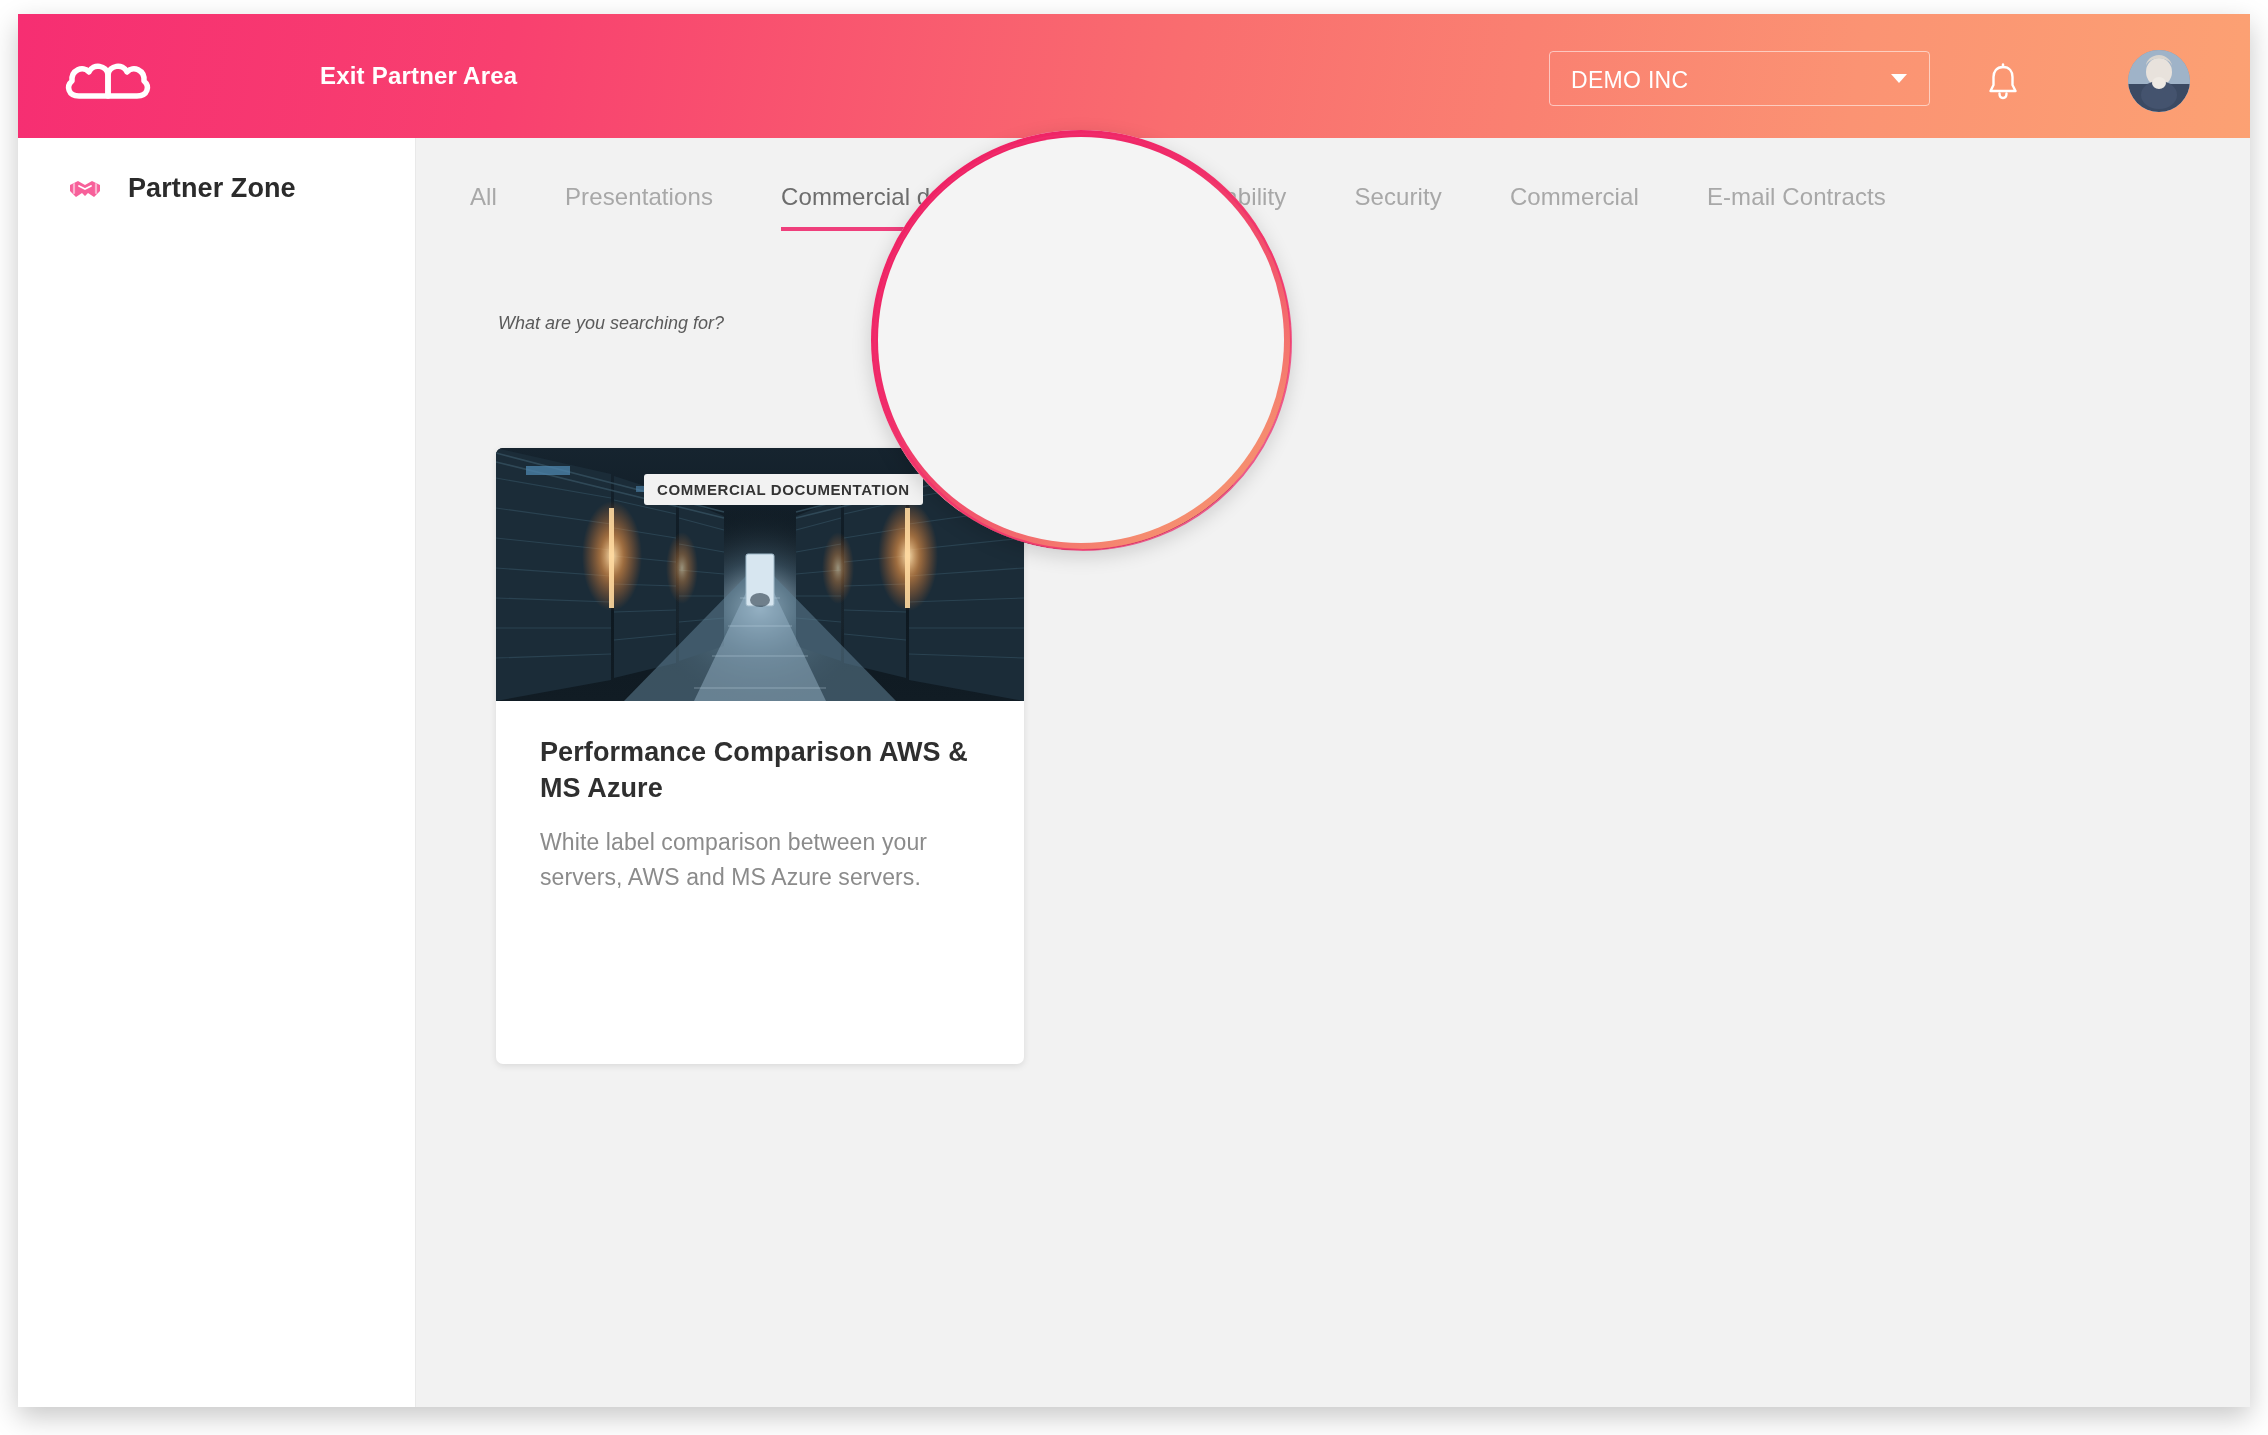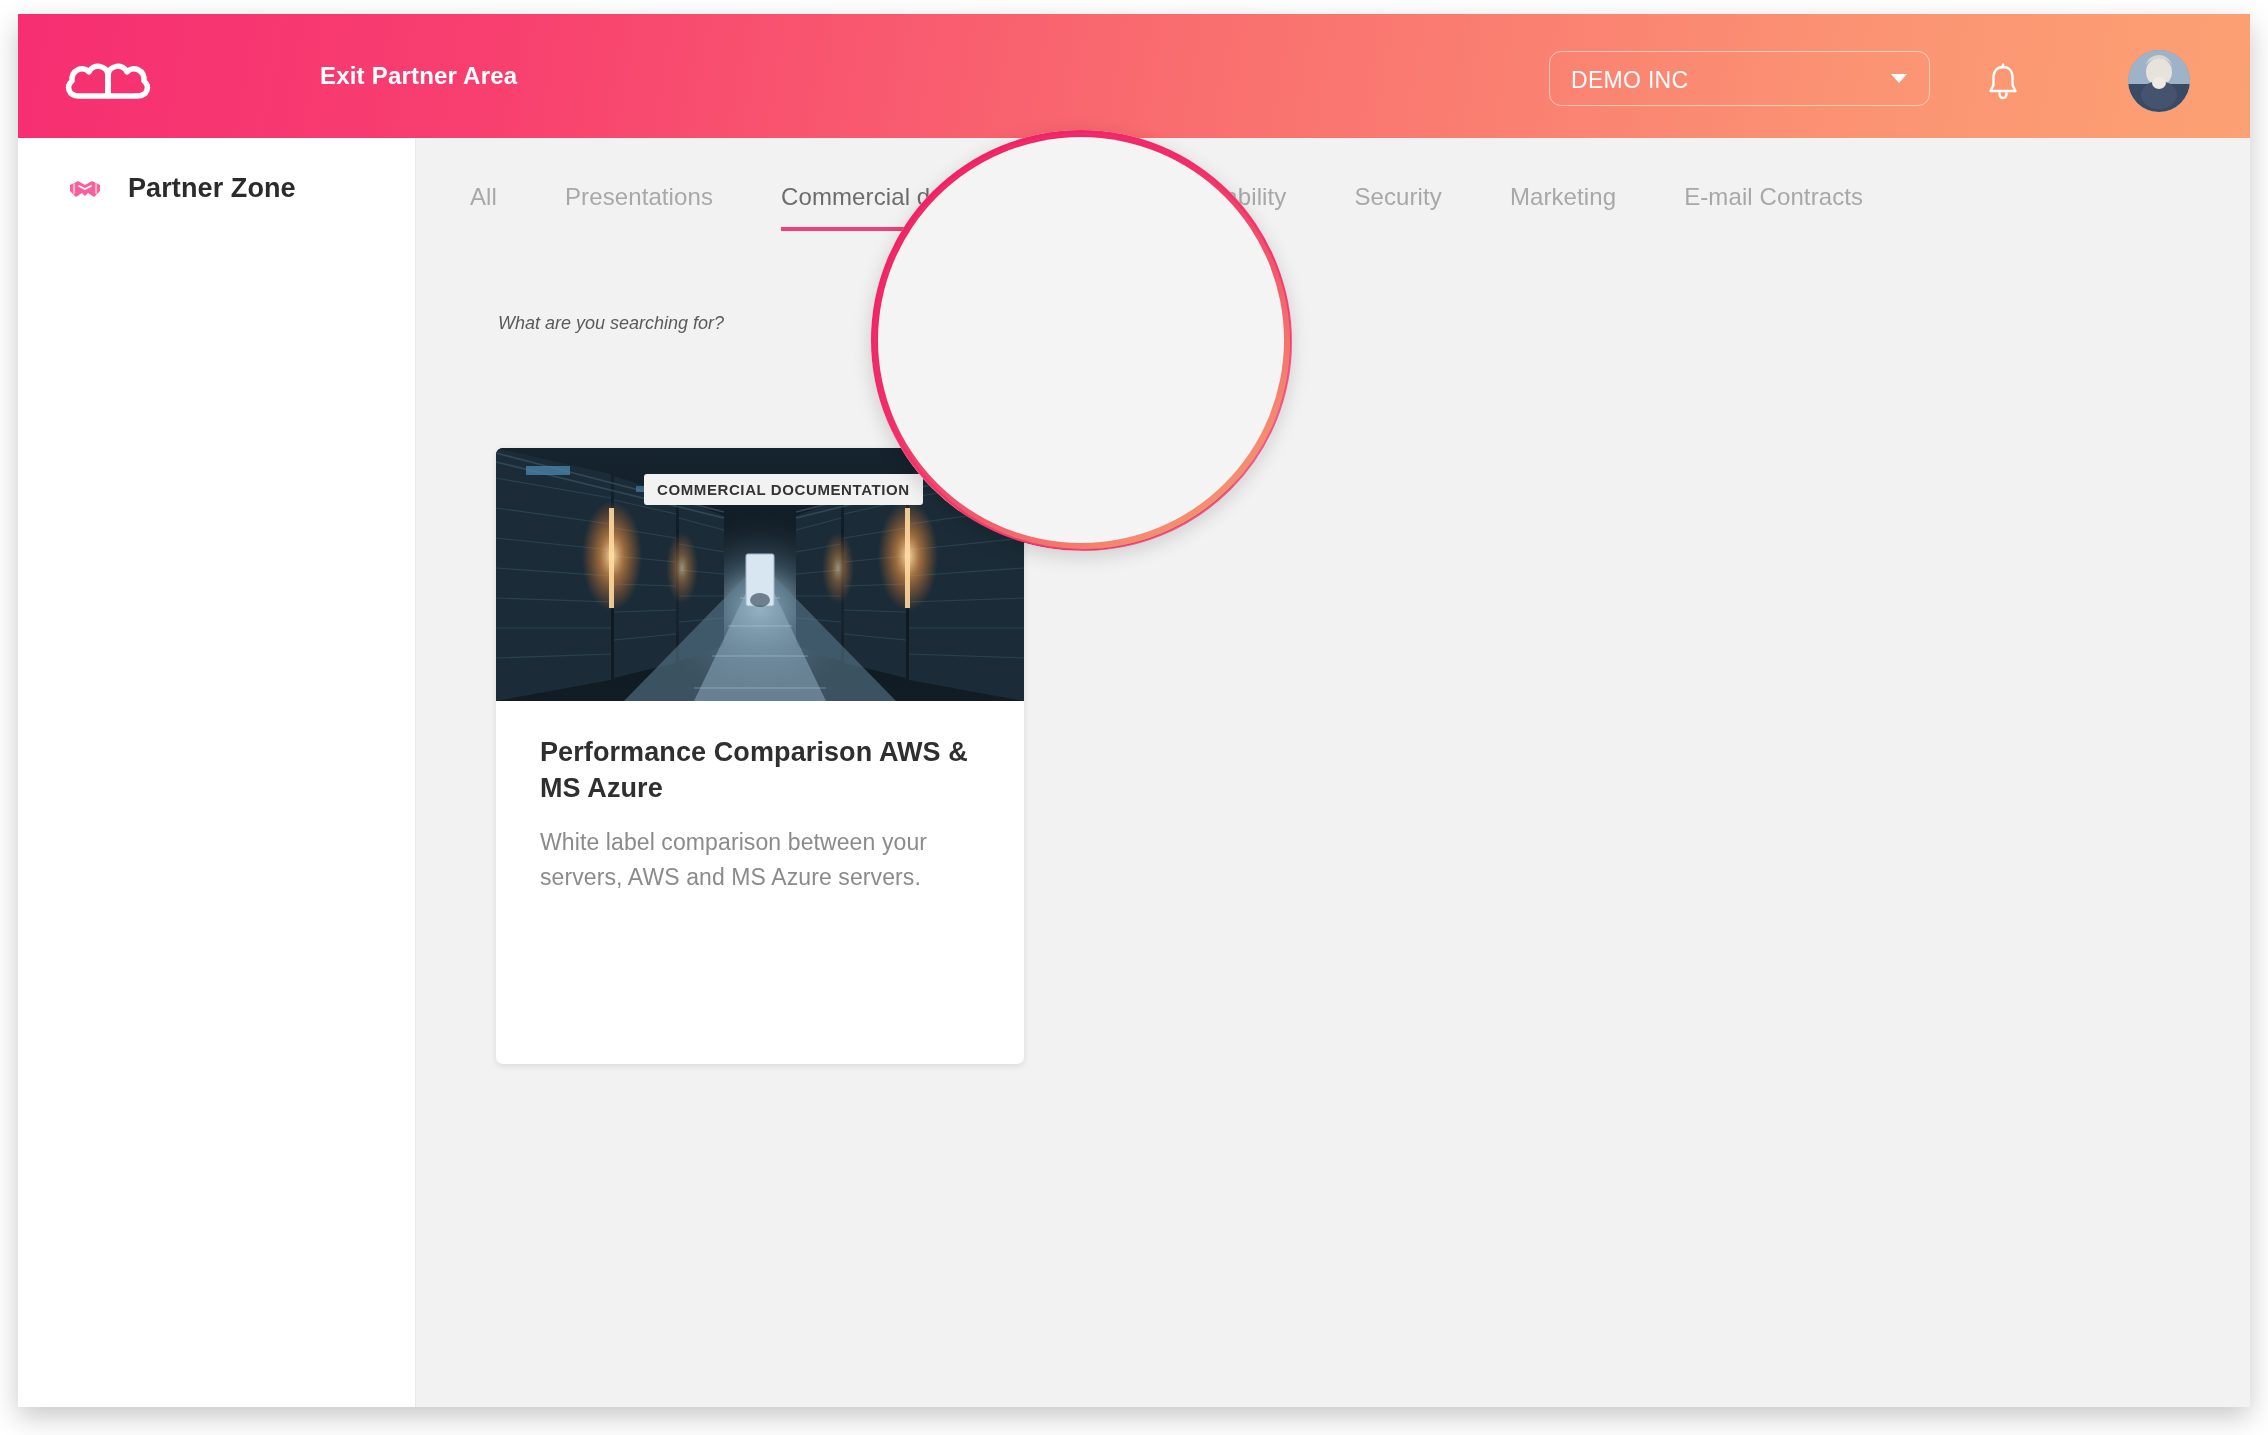--- a/index.html
+++ b/index.html
@@ -44,21 +44,21 @@
     font-weight: 600;
     letter-spacing: .2px;
     white-space: nowrap;
     cursor: pointer;
   }
   #company-select {
     position: absolute;
     left: 1531px; top: 37px;
     width: 381px; height: 55px;
     border: 1px solid rgba(255,255,255,0.55);
-    border-radius: 12px;
+    border-radius: 4px;
   }
   #company-select-value {
     position: absolute;
     left: 21px; top: 15px;
     color: #ffffff;
     font-size: 23px;
     letter-spacing: .3px;
     white-space: nowrap;
   }
   #company-select-caret {
@@ -356,21 +356,21 @@
   </div>
 
   <div id="main">
 
     <div id="tab-bar">
       <div class="tab">All</div>
       <div class="tab">Presentations</div>
       <div class="tab active">Commercial documentation</div>
       <div class="tab">Sustainability</div>
       <div class="tab">Security</div>
-      <div class="tab">Marketing</div>
+      <div class="tab">Commercial</div>
       <div class="tab">E-mail Contracts</div>
     </div>
 
     <div id="search-row">
       <input id="search-input" type="text" placeholder="What are you searching for?" style="">
     </div>
 
     <div id="doc-card">
       <div id="doc-card-image">
         <svg class="dc-svg" viewBox="0 0 528 253" preserveAspectRatio="none" aria-hidden="true">

